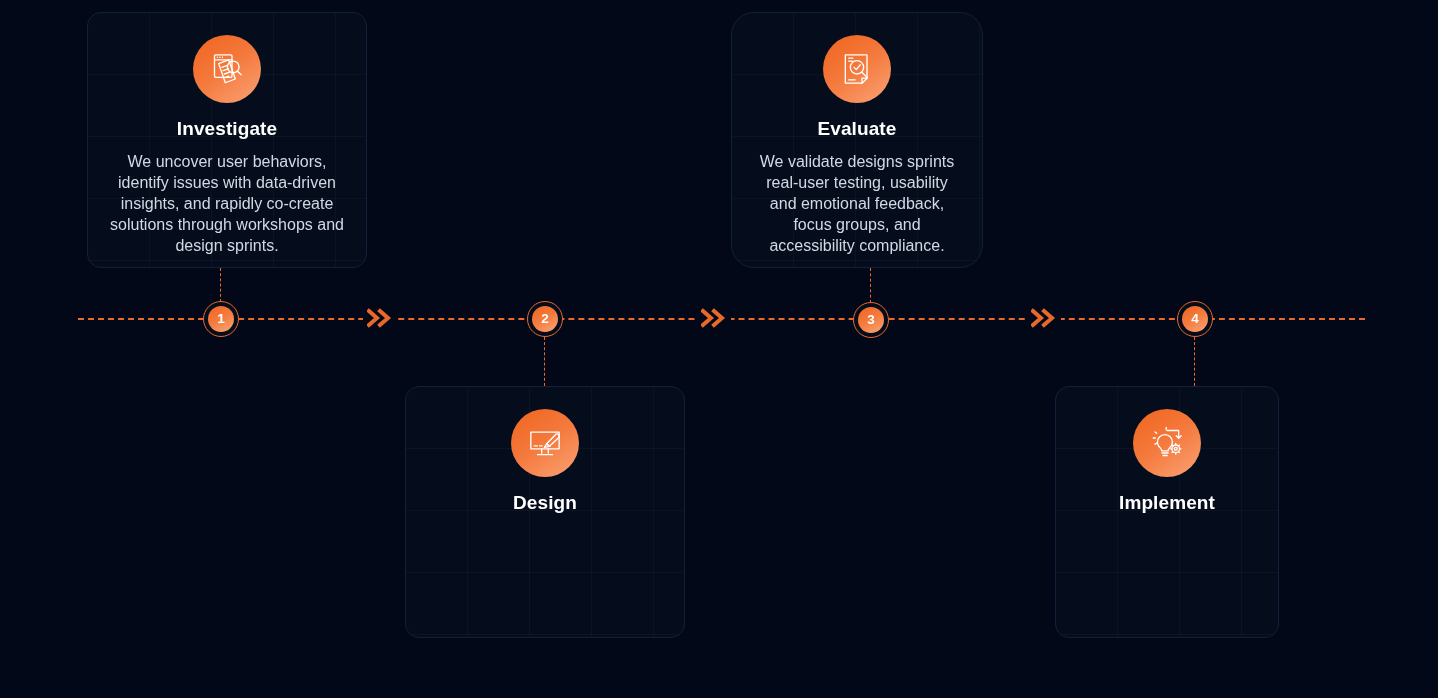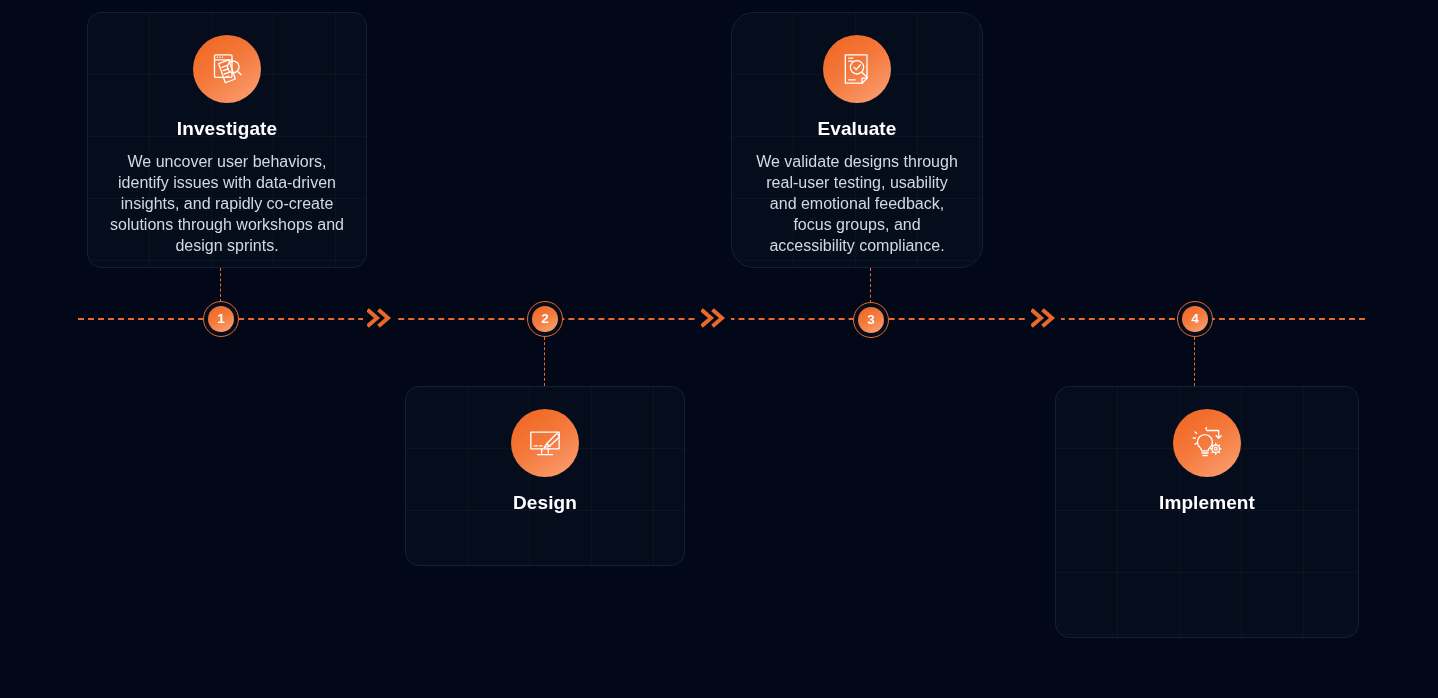--- a/index.html
+++ b/index.html
@@ -47,22 +47,22 @@
     color:#d3d9e4;
     font-size:16px;
     line-height:21px;
     text-align:center;
     margin-top:11px;
   }
 
   
   #card-investigate{ left:87px;   top:12px;  width:280px; height:256px; }
   #card-evaluate   { left:731px;  top:12px;  width:252px; height:256px;border-radius:23px; }
-  #card-design     { left:405px;  top:386px; width:280px; height:180px; }
-  #card-implement  { left:1055px; top:386px; width:304px; height:252px; }
+  #card-design     { left:405px;  top:386px; width:280px; height:252px; }
+  #card-implement  { left:1055px; top:386px; width:224px; height:252px; }
 
   
   .timeline-line{
     position:absolute;
     left:78px; top:318px;
     width:1287px; height:0;
     border-top:2px dashed #e8692a;
   }
   .node{
     position:absolute;
@@ -183,21 +183,21 @@
           <path d="M10 7 h26 v28 l-6 6 h-20 Z"></path>
           <path d="M36 35 h-6 v6"></path>
           <path d="M14 11 h5 M14 14.5 h5"></path>
           <path d="M14 37 h8"></path>
           <circle cx="24" cy="22" r="8"></circle>
           <path d="M20.5 22 l2.6 2.8 L28 18.9"></path>
           <path d="M29.8 27.8 L36 34"></path>
         </svg>
       </div>
       <div class="card-title">Evaluate</div>
-      <div class="card-desc">We validate designs through real-user testing, usability and emotional feedback, focus groups, and accessibility compliance.</div>
+      <div class="card-desc">We validate designs sprints real-user testing, usability and emotional feedback, focus groups, and accessibility compliance.</div>
     </div>
   </div>
 
   <div class="card" id="card-design">
     <div class="card-inner">
       <div class="icon-circle">
         <svg viewBox="0 0 48 48" fill="none" stroke="#ffffff" stroke-width="1.6" stroke-linecap="round" stroke-linejoin="round">
           <path d="M7 11 h34 v20 h-34 Z"></path>
           <path d="M20 31 v5 M28 31 v5"></path>
           <path d="M15 38 h18"></path>

